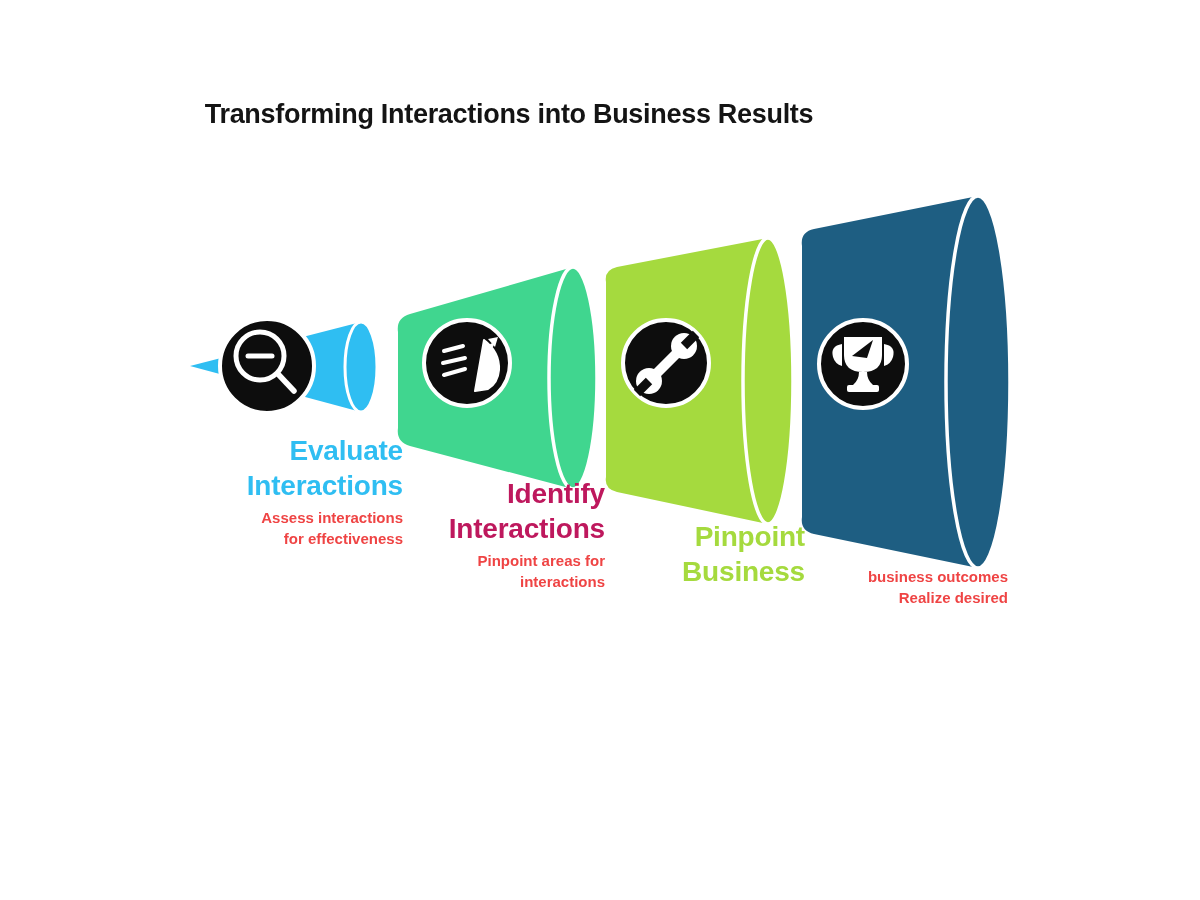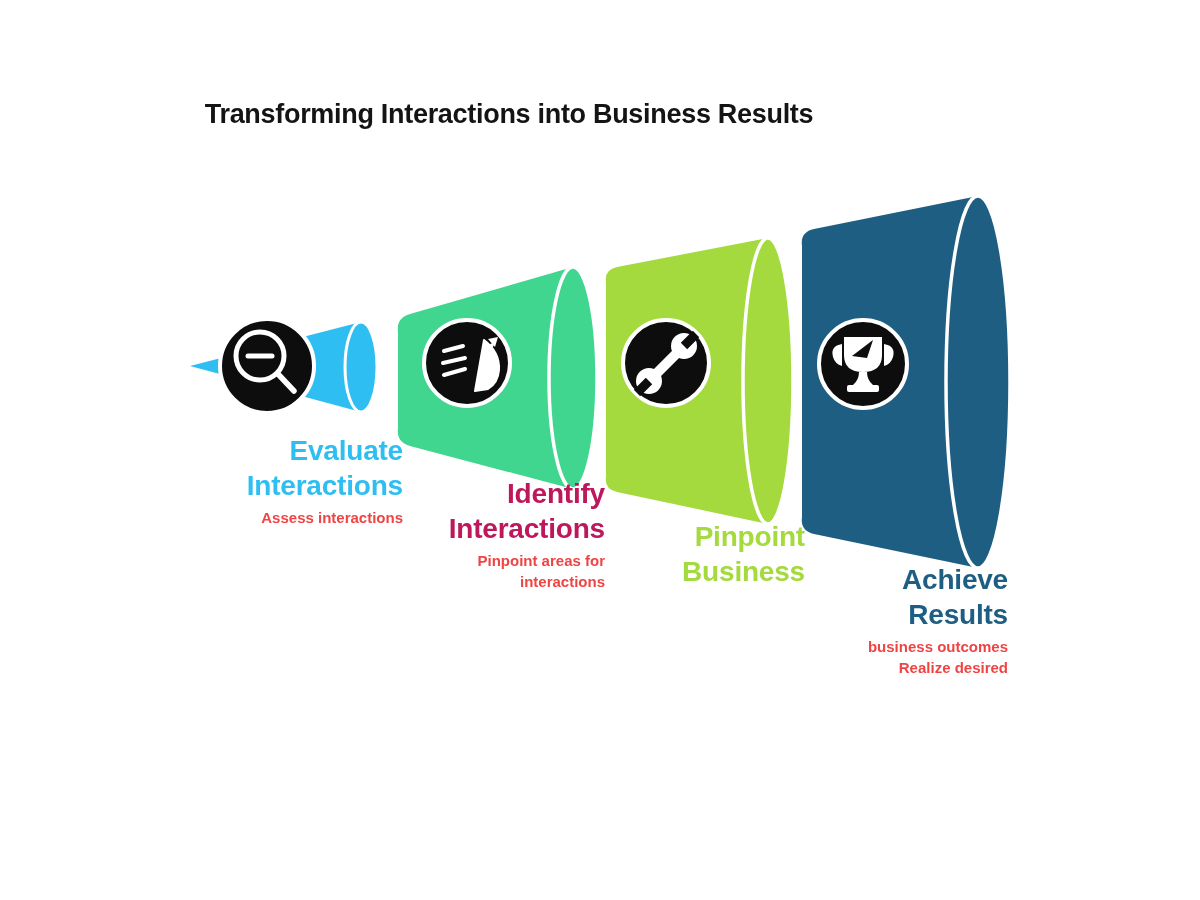--- a/index.html
+++ b/index.html
@@ -86,20 +86,21 @@
     </g>
   </svg>
 
   <div class="stage-label s1">
     <div class="stage-heading" style="color: rgb(47, 190, 242);">
       <div>Evaluate</div>
       <div>Interactions</div>
     </div>
     <div class="stage-desc">
       <div>Assess interactions</div>
+      <div>for effectiveness</div>
     </div>
   </div>
 
   <div class="stage-label s2">
     <div class="stage-heading" style="color: #be185d;">
       <div>Identify</div>
       <div>Interactions</div>
     </div>
     <div class="stage-desc">
       <div>Pinpoint areas for</div>
@@ -108,23 +109,19 @@
   </div>
 
   <div class="stage-label s3">
     <div class="stage-heading" style="color: rgb(165, 218, 62);">
       <div>Pinpoint</div>
       <div>Business</div>
     </div>
   </div>
 
   <div class="stage-label s4">
-    <div class="stage-heading" style="color: rgb(30, 94, 130);">
-      <div>Achieve</div>
-      <div>Results</div>
-    </div>
     <div class="stage-desc">
       <div>business outcomes</div>
       <div>Realize desired</div>
     </div>
   </div>
 
 </div>
 
 </body></html>

